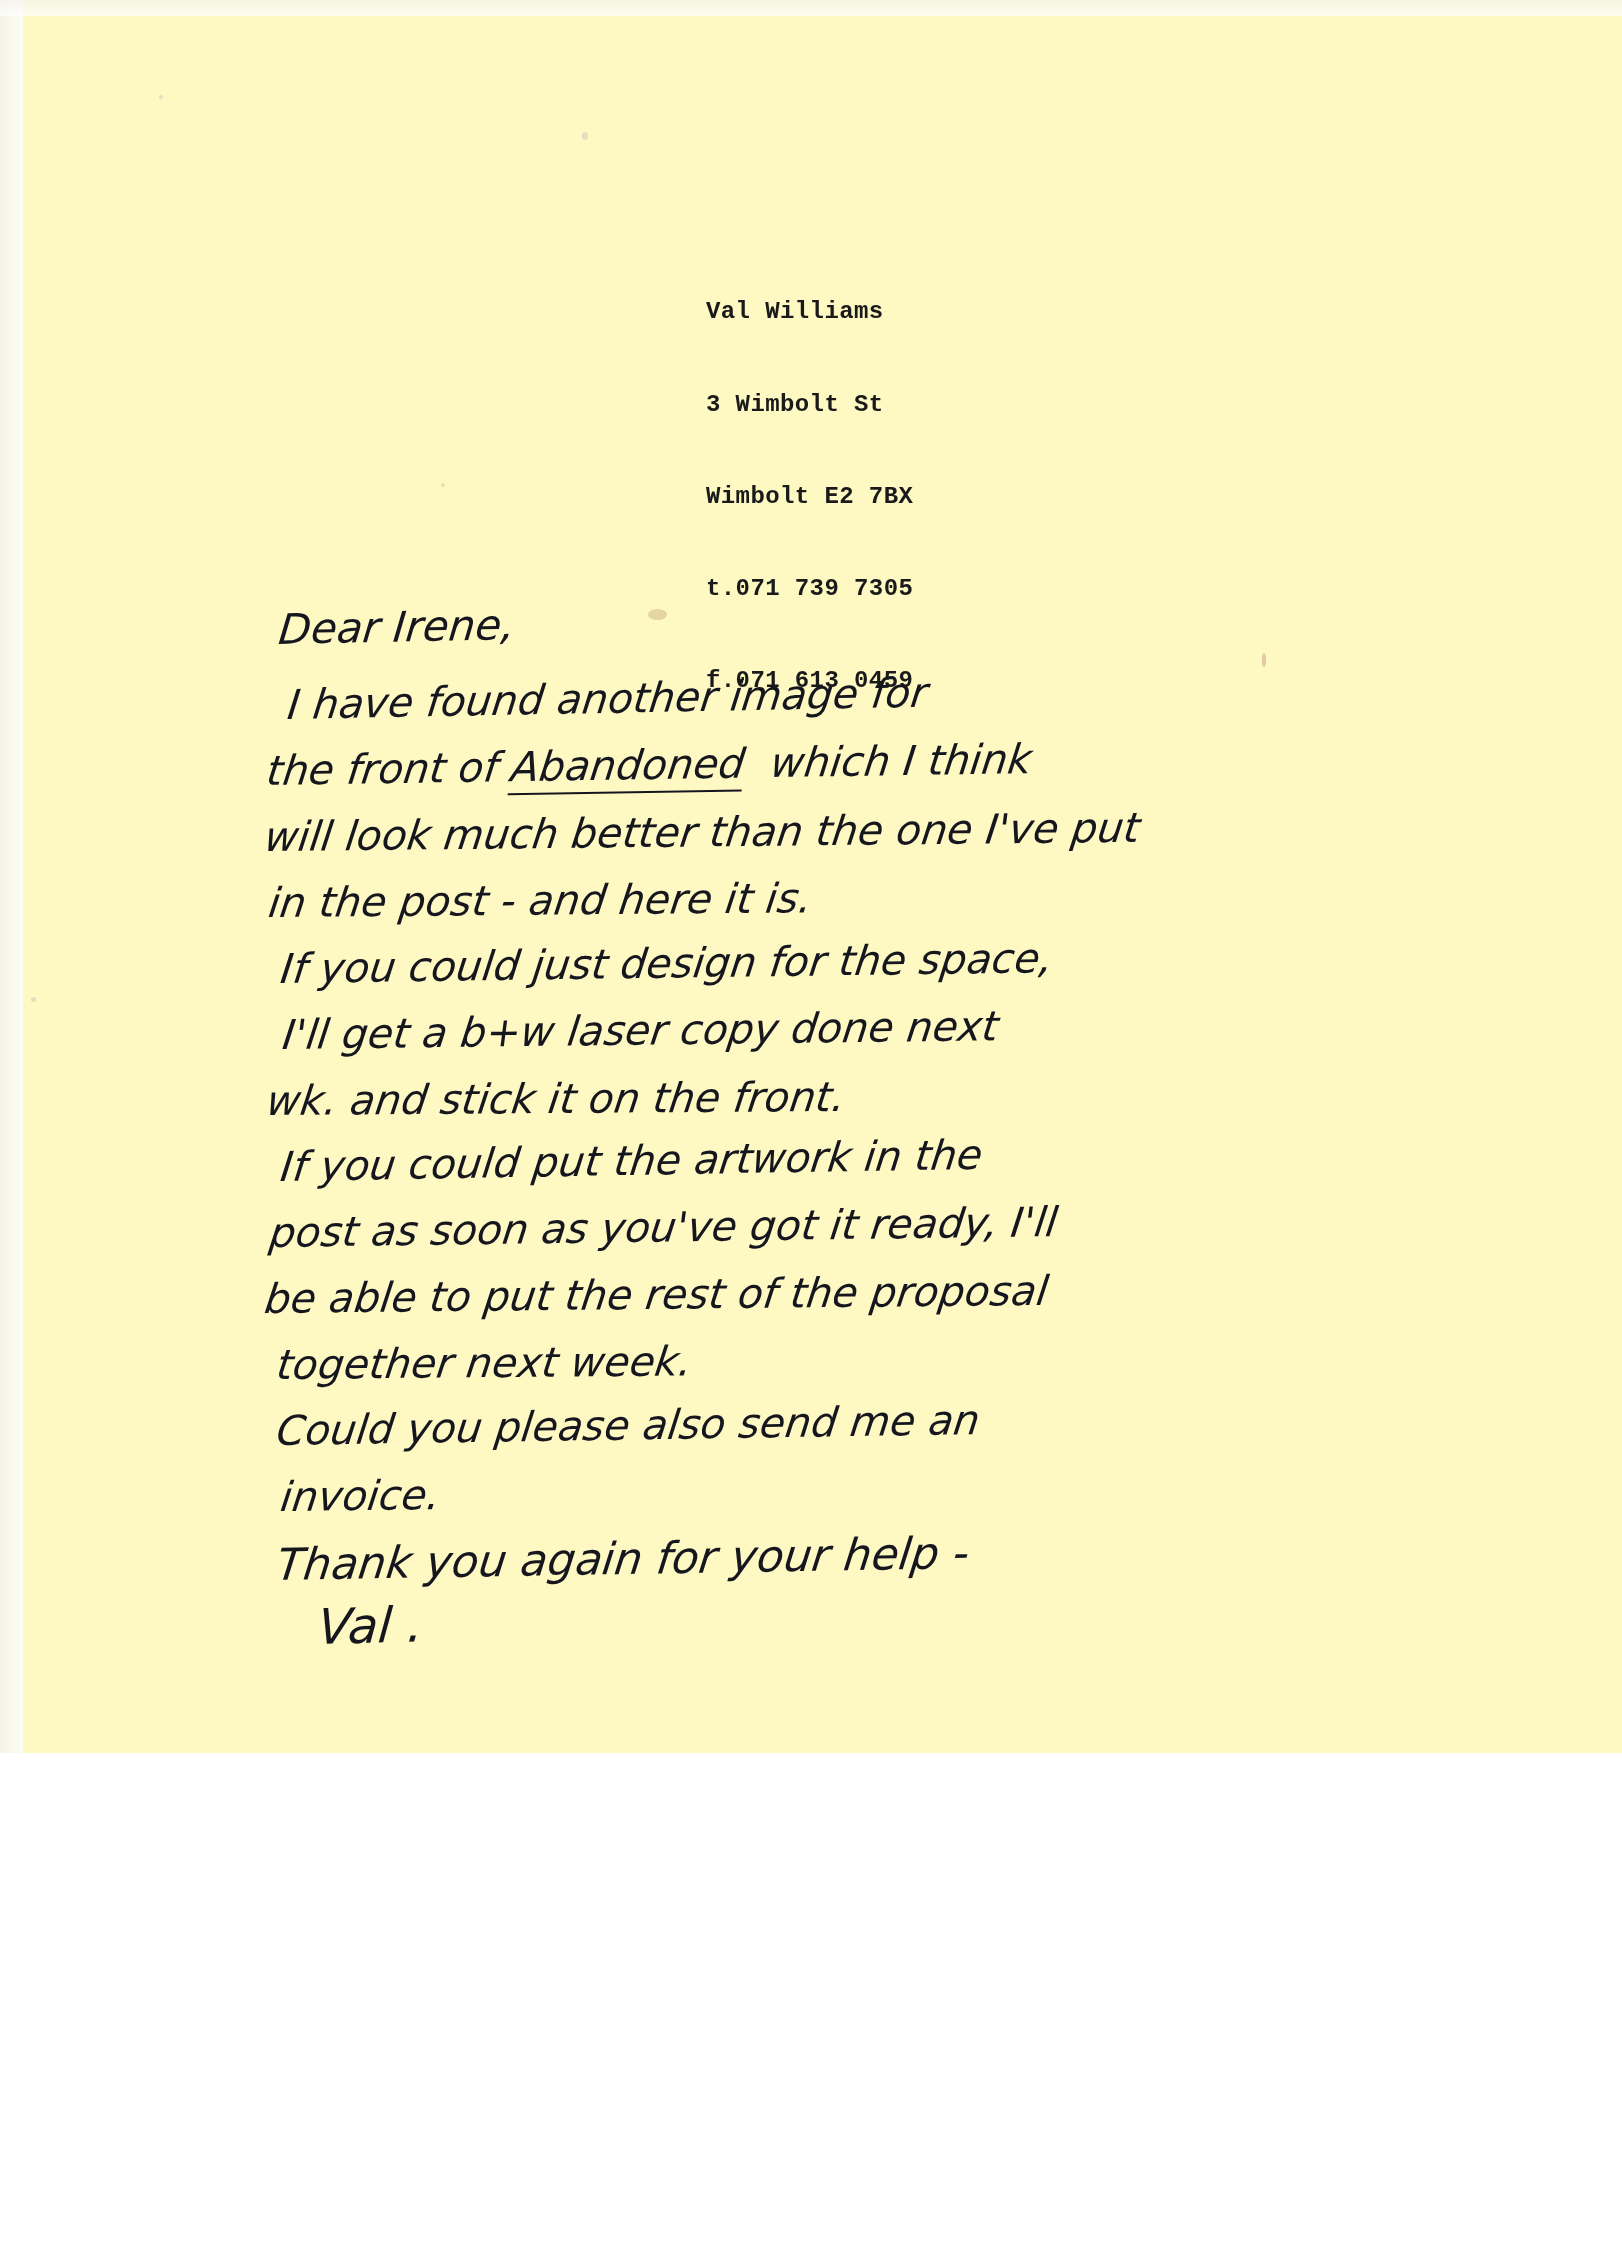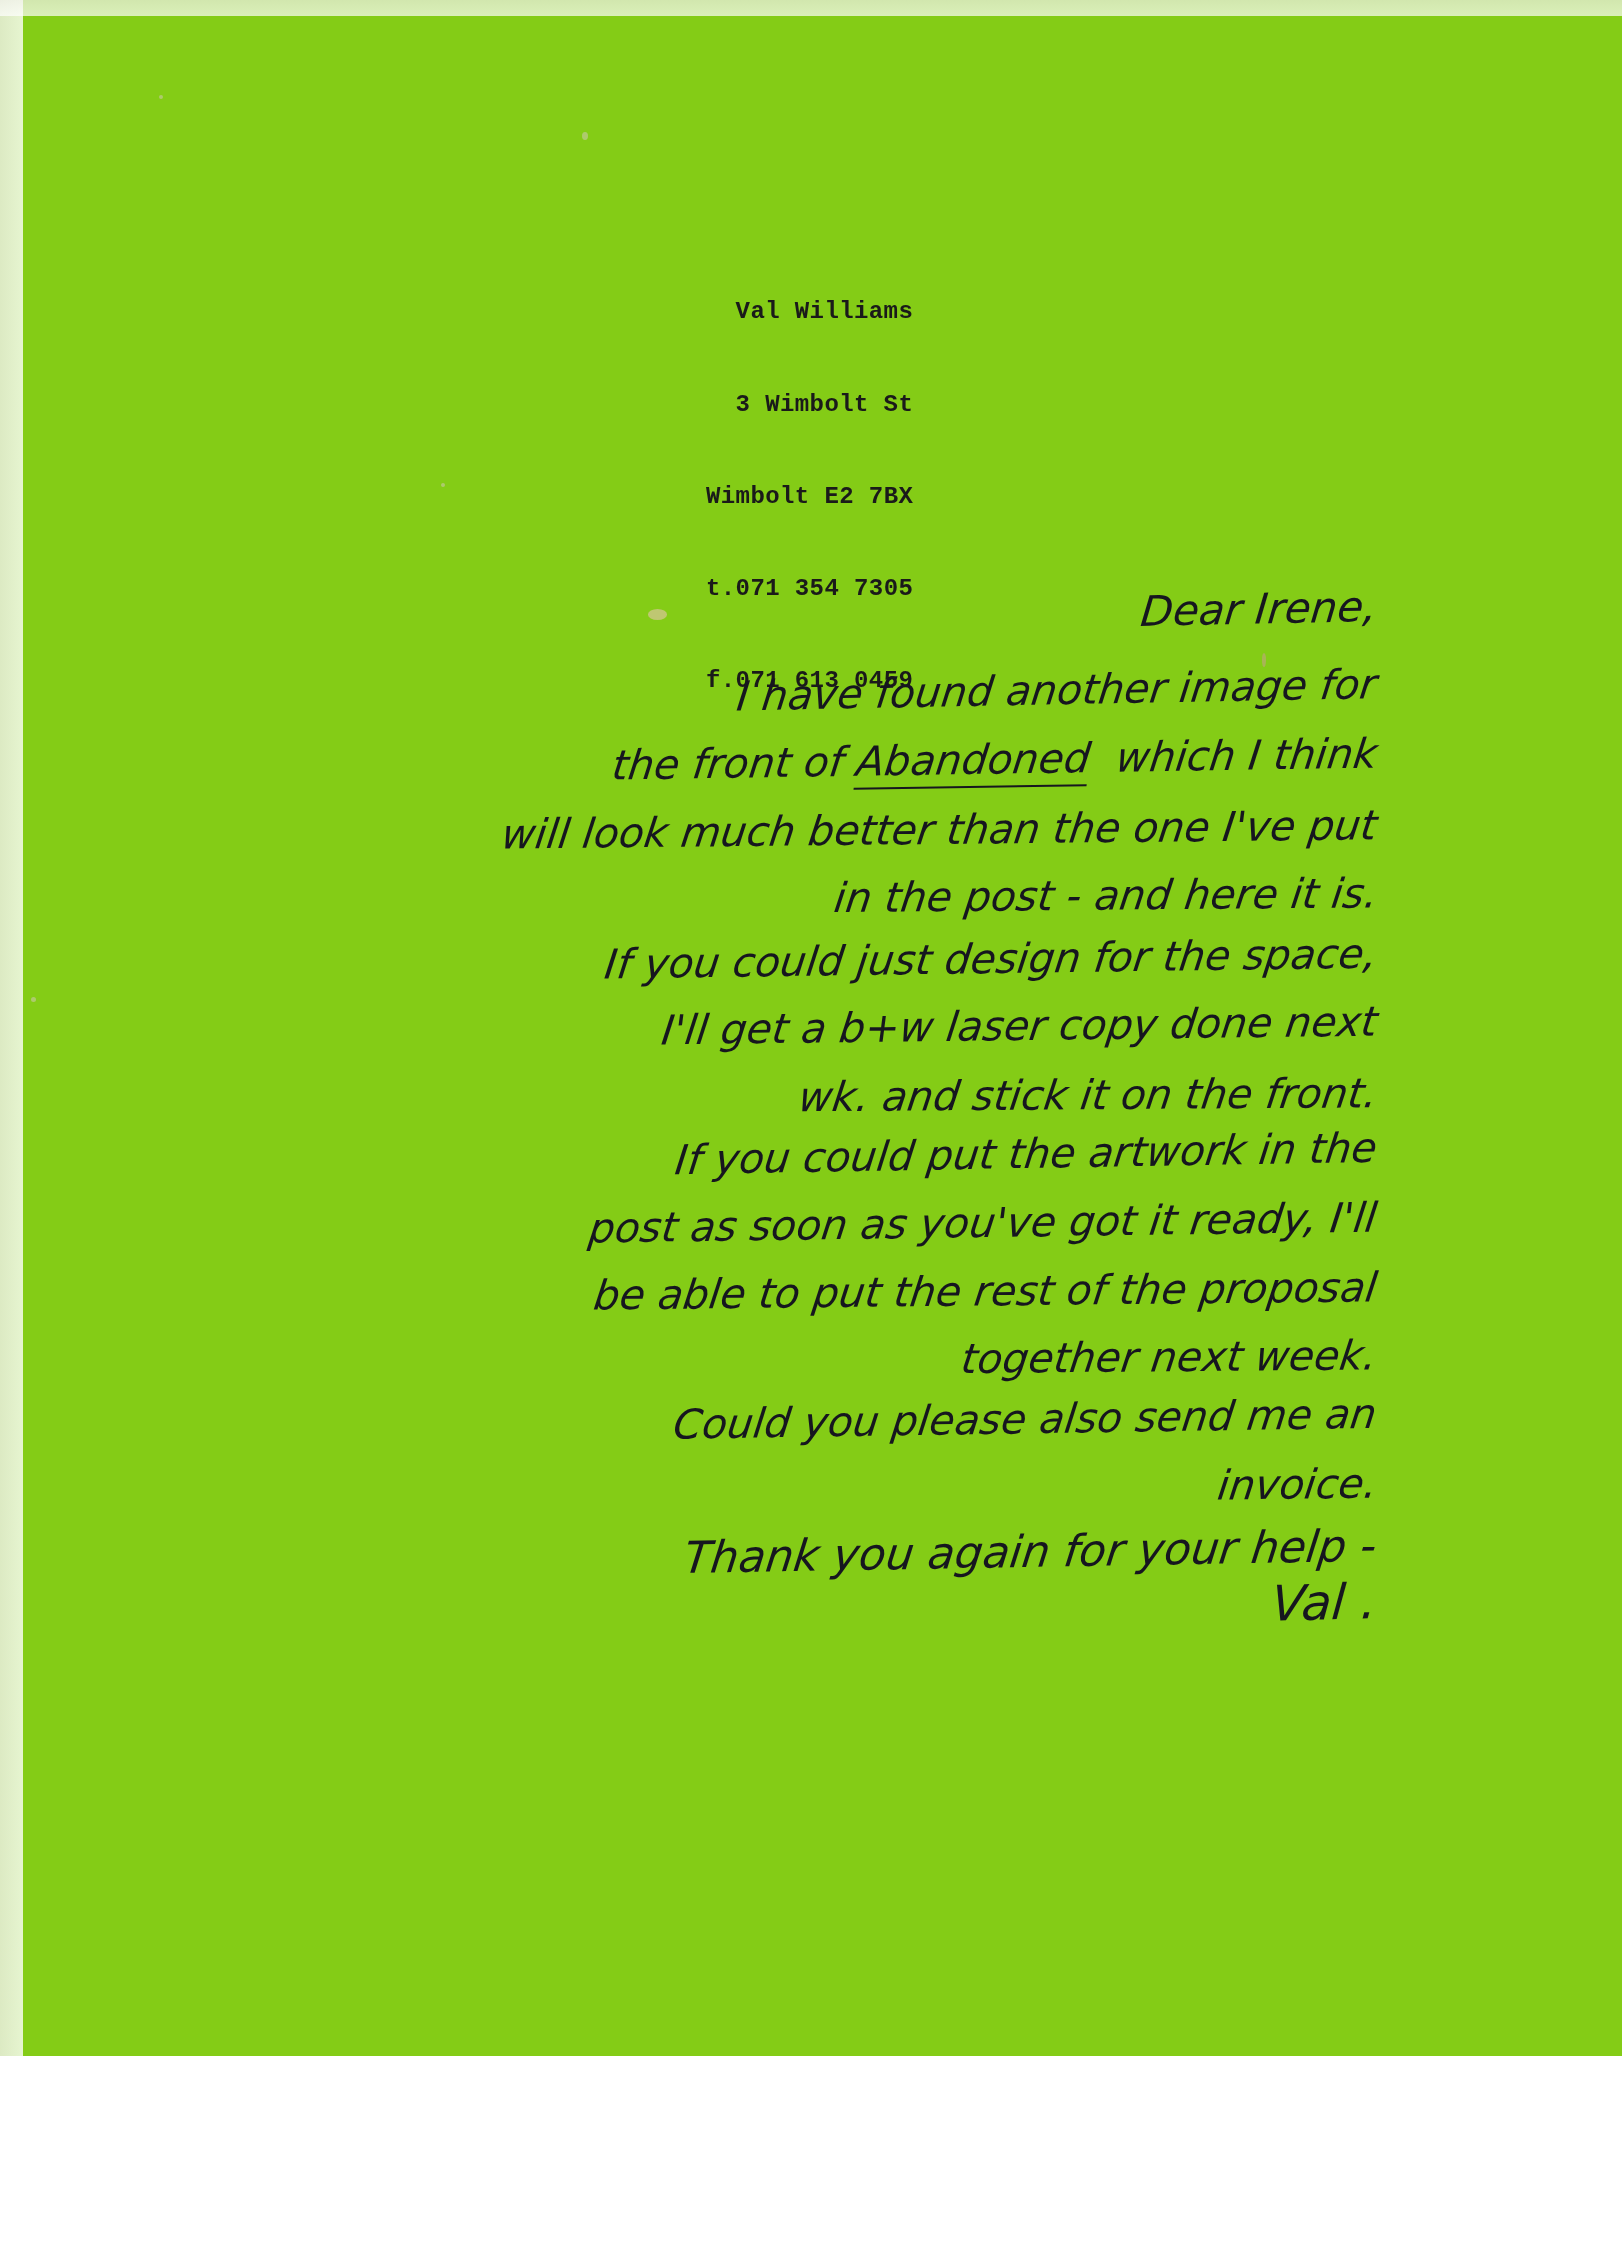--- a/index.html
+++ b/index.html
@@ -3,25 +3,24 @@
 <meta charset="utf-8">
 <style>
   html, body {
     margin: 0;
     padding: 0;
     background: #ffffff;
   }
   .page {
     position: relative;
     width: 1622px;
-    height: 2056px;
-    background: #84cc16;
+    height: 1753px;
+    background: #fef9c3;
     overflow: hidden;
     font-family: "Liberation Sans", sans-serif;
-    text-align: right;
   }
 
   
   .paper-edge-left {
     position: absolute;
     left: 0; top: 0;
     width: 23px; height: 100%;
     background: linear-gradient(to right, #f2f1ee, #ffffff);
     opacity: 0.8;
   }
@@ -126,21 +125,21 @@
   <div class="speck s2"></div>
   <div class="speck s3"></div>
   <div class="speck s4"></div>
   <div class="speck s5"></div>
   <div class="speck s6"></div>
 
   <div class="letterhead">
     <div>Val Williams</div>
     <div>3 Wimbolt St</div>
     <div>Wimbolt E2 7BX</div>
-    <div>t.071 354 7305</div>
+    <div>t.071 739 7305</div>
     <div>f.071 613 0459</div>
   </div>
 
   <div class="handwriting">
 
     <div class="hw-line salutation">Dear Irene,</div>
 
     <div class="para">
       <div class="hw-line l1">I have found another image for</div>
       <div class="hw-line l2">

